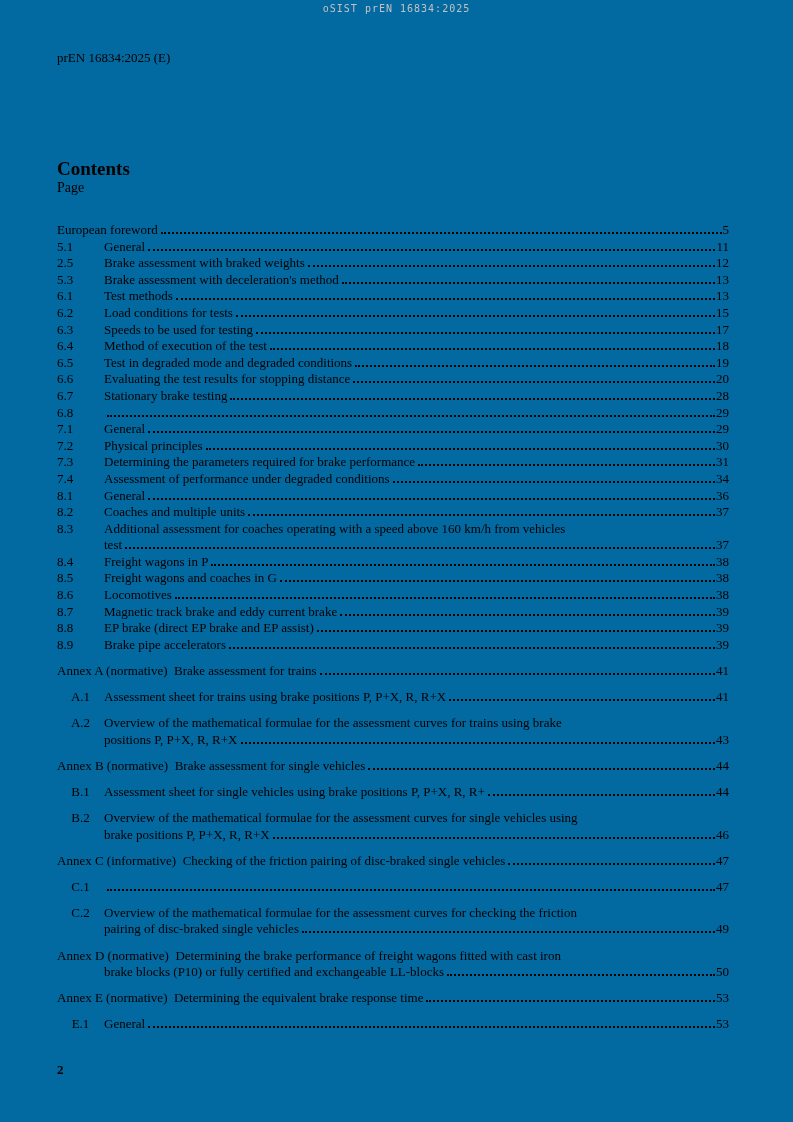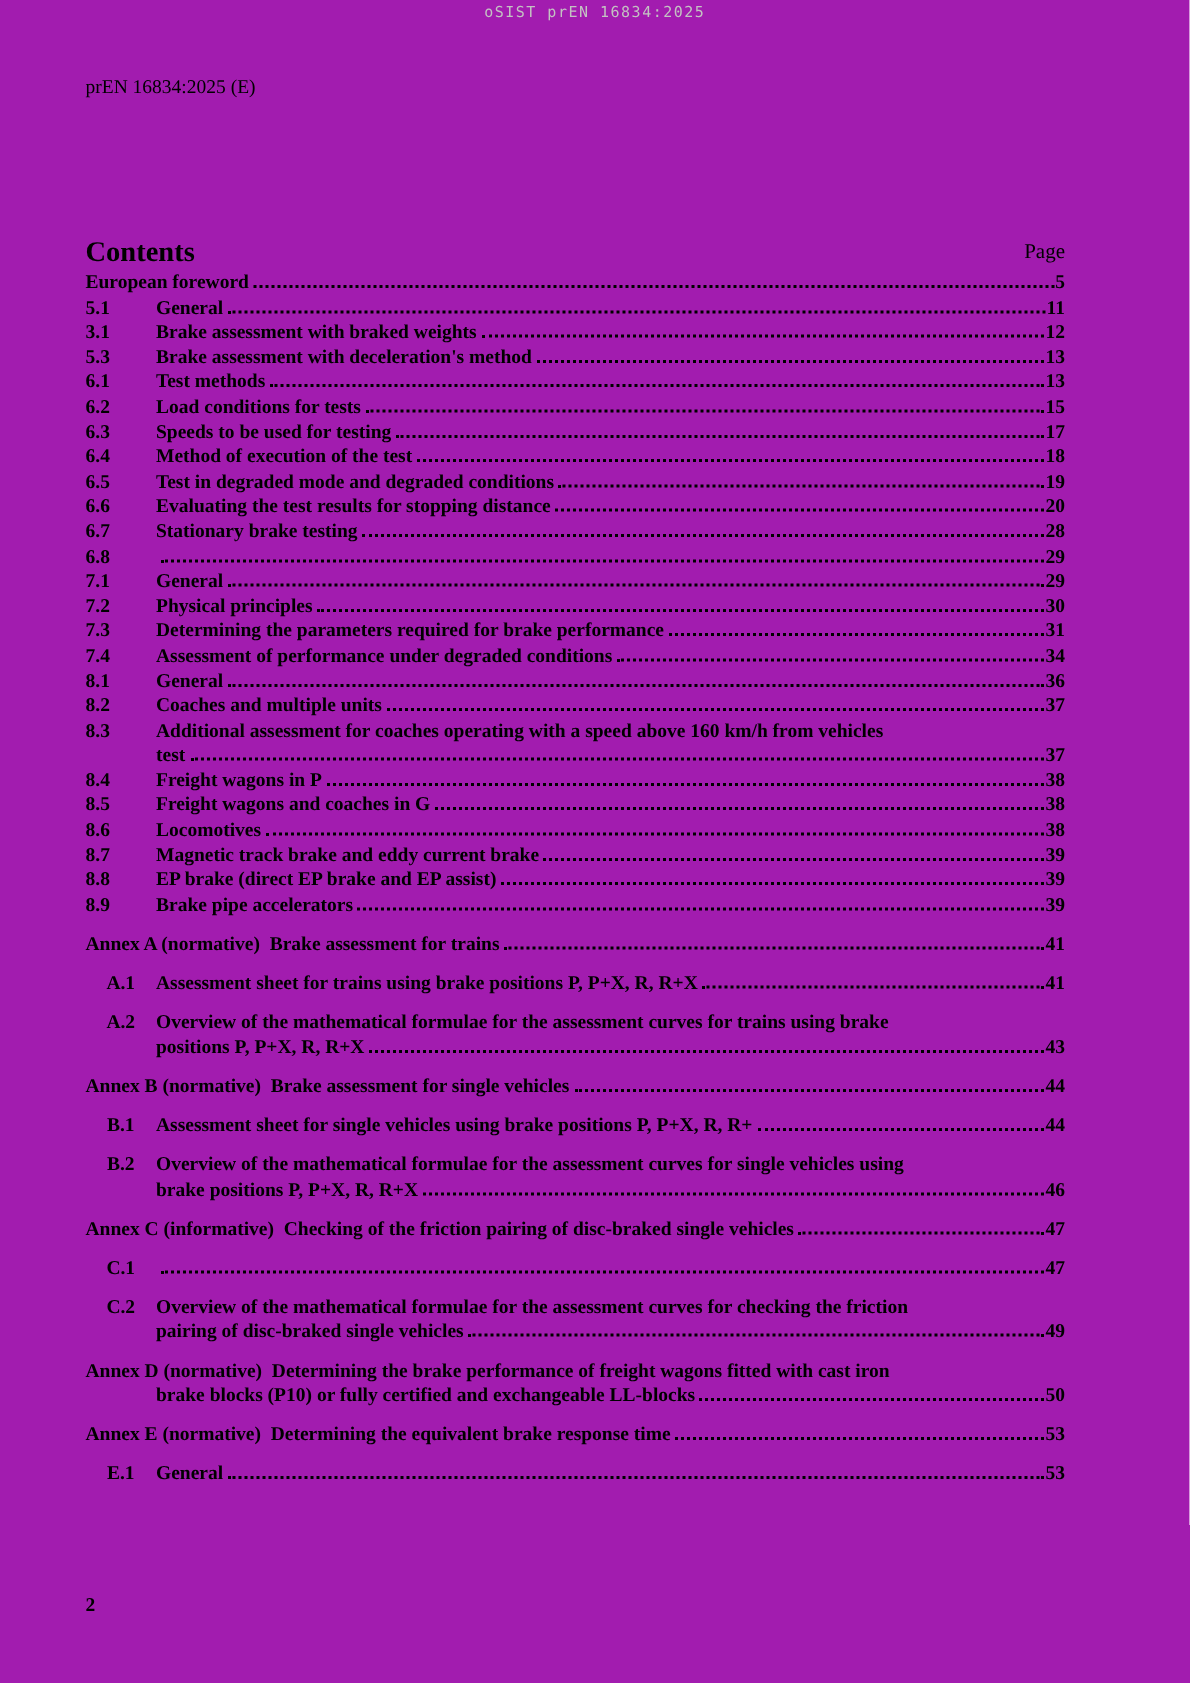--- a/index.html
+++ b/index.html
@@ -3,55 +3,57 @@
 <meta charset="utf-8">
 <style>
   * { margin: 0; padding: 0; box-sizing: border-box; }
   html, body { background: #ffffff; }
   body { font-family: "Liberation Serif", "DejaVu Serif", serif; color: #000; }
   .page {
     position: relative;
     width: 793px;
     height: 1122px;
     margin: 0 auto;
-    background: #a21caf;
-    padding: 0 83px 0 57px;
+    background: #0369a1;
+    padding: 0 64px 0 57px;
     overflow: hidden;
   }
   .watermark {
     position: absolute;
     top: 3px; left: 0; right: 0;
     text-align: center;
     font-family: "DejaVu Sans Mono", "Liberation Mono", monospace;
     font-size: 10px;
     letter-spacing: 1px;
     color: #c3c2c2;
   }
   .doc-header {
     padding-top: 50px;
     font-size: 13px;
     font-weight: normal;
   }
   .contents-head {
     margin-top: 92px;
     display: flex;
-    align-items: center;
+    align-items: flex-start;
     justify-content: space-between;
+    flex-direction: column;
   }
   .contents-title {
     font-size: 19px;
     font-weight: bold;
   }
   .page-label {
     font-size: 14px;
     font-weight: normal;
   }
   .toc {
+    margin-top: 26px;
     font-size: 13px;
-    font-weight: bold;
+    font-weight: normal;
   }
   .toc-entry.gap { margin-top: 9.5px; text-align: center; }
   .toc-line {
     display: flex;
     align-items: baseline;
     line-height: 16.6px;
   }
   .toc-num { flex: 0 0 47px; width: 47px; }
   .toc-text { white-space: pre; }
   .leader {
@@ -90,21 +92,21 @@
       <div class="toc-entry">
         <div class="toc-line">
           <span class="toc-num">5.1</span>
           <span class="toc-text">General</span>
           <span class="leader"></span>
           <span class="toc-page">11</span>
         </div>
       </div>
       <div class="toc-entry">
         <div class="toc-line">
-          <span class="toc-num">3.1</span>
+          <span class="toc-num">2.5</span>
           <span class="toc-text">Brake assessment with braked weights</span>
           <span class="leader"></span>
           <span class="toc-page">12</span>
         </div>
       </div>
       <div class="toc-entry">
         <div class="toc-line">
           <span class="toc-num">5.3</span>
           <span class="toc-text">Brake assessment with deceleration's method</span>
           <span class="leader"></span>

